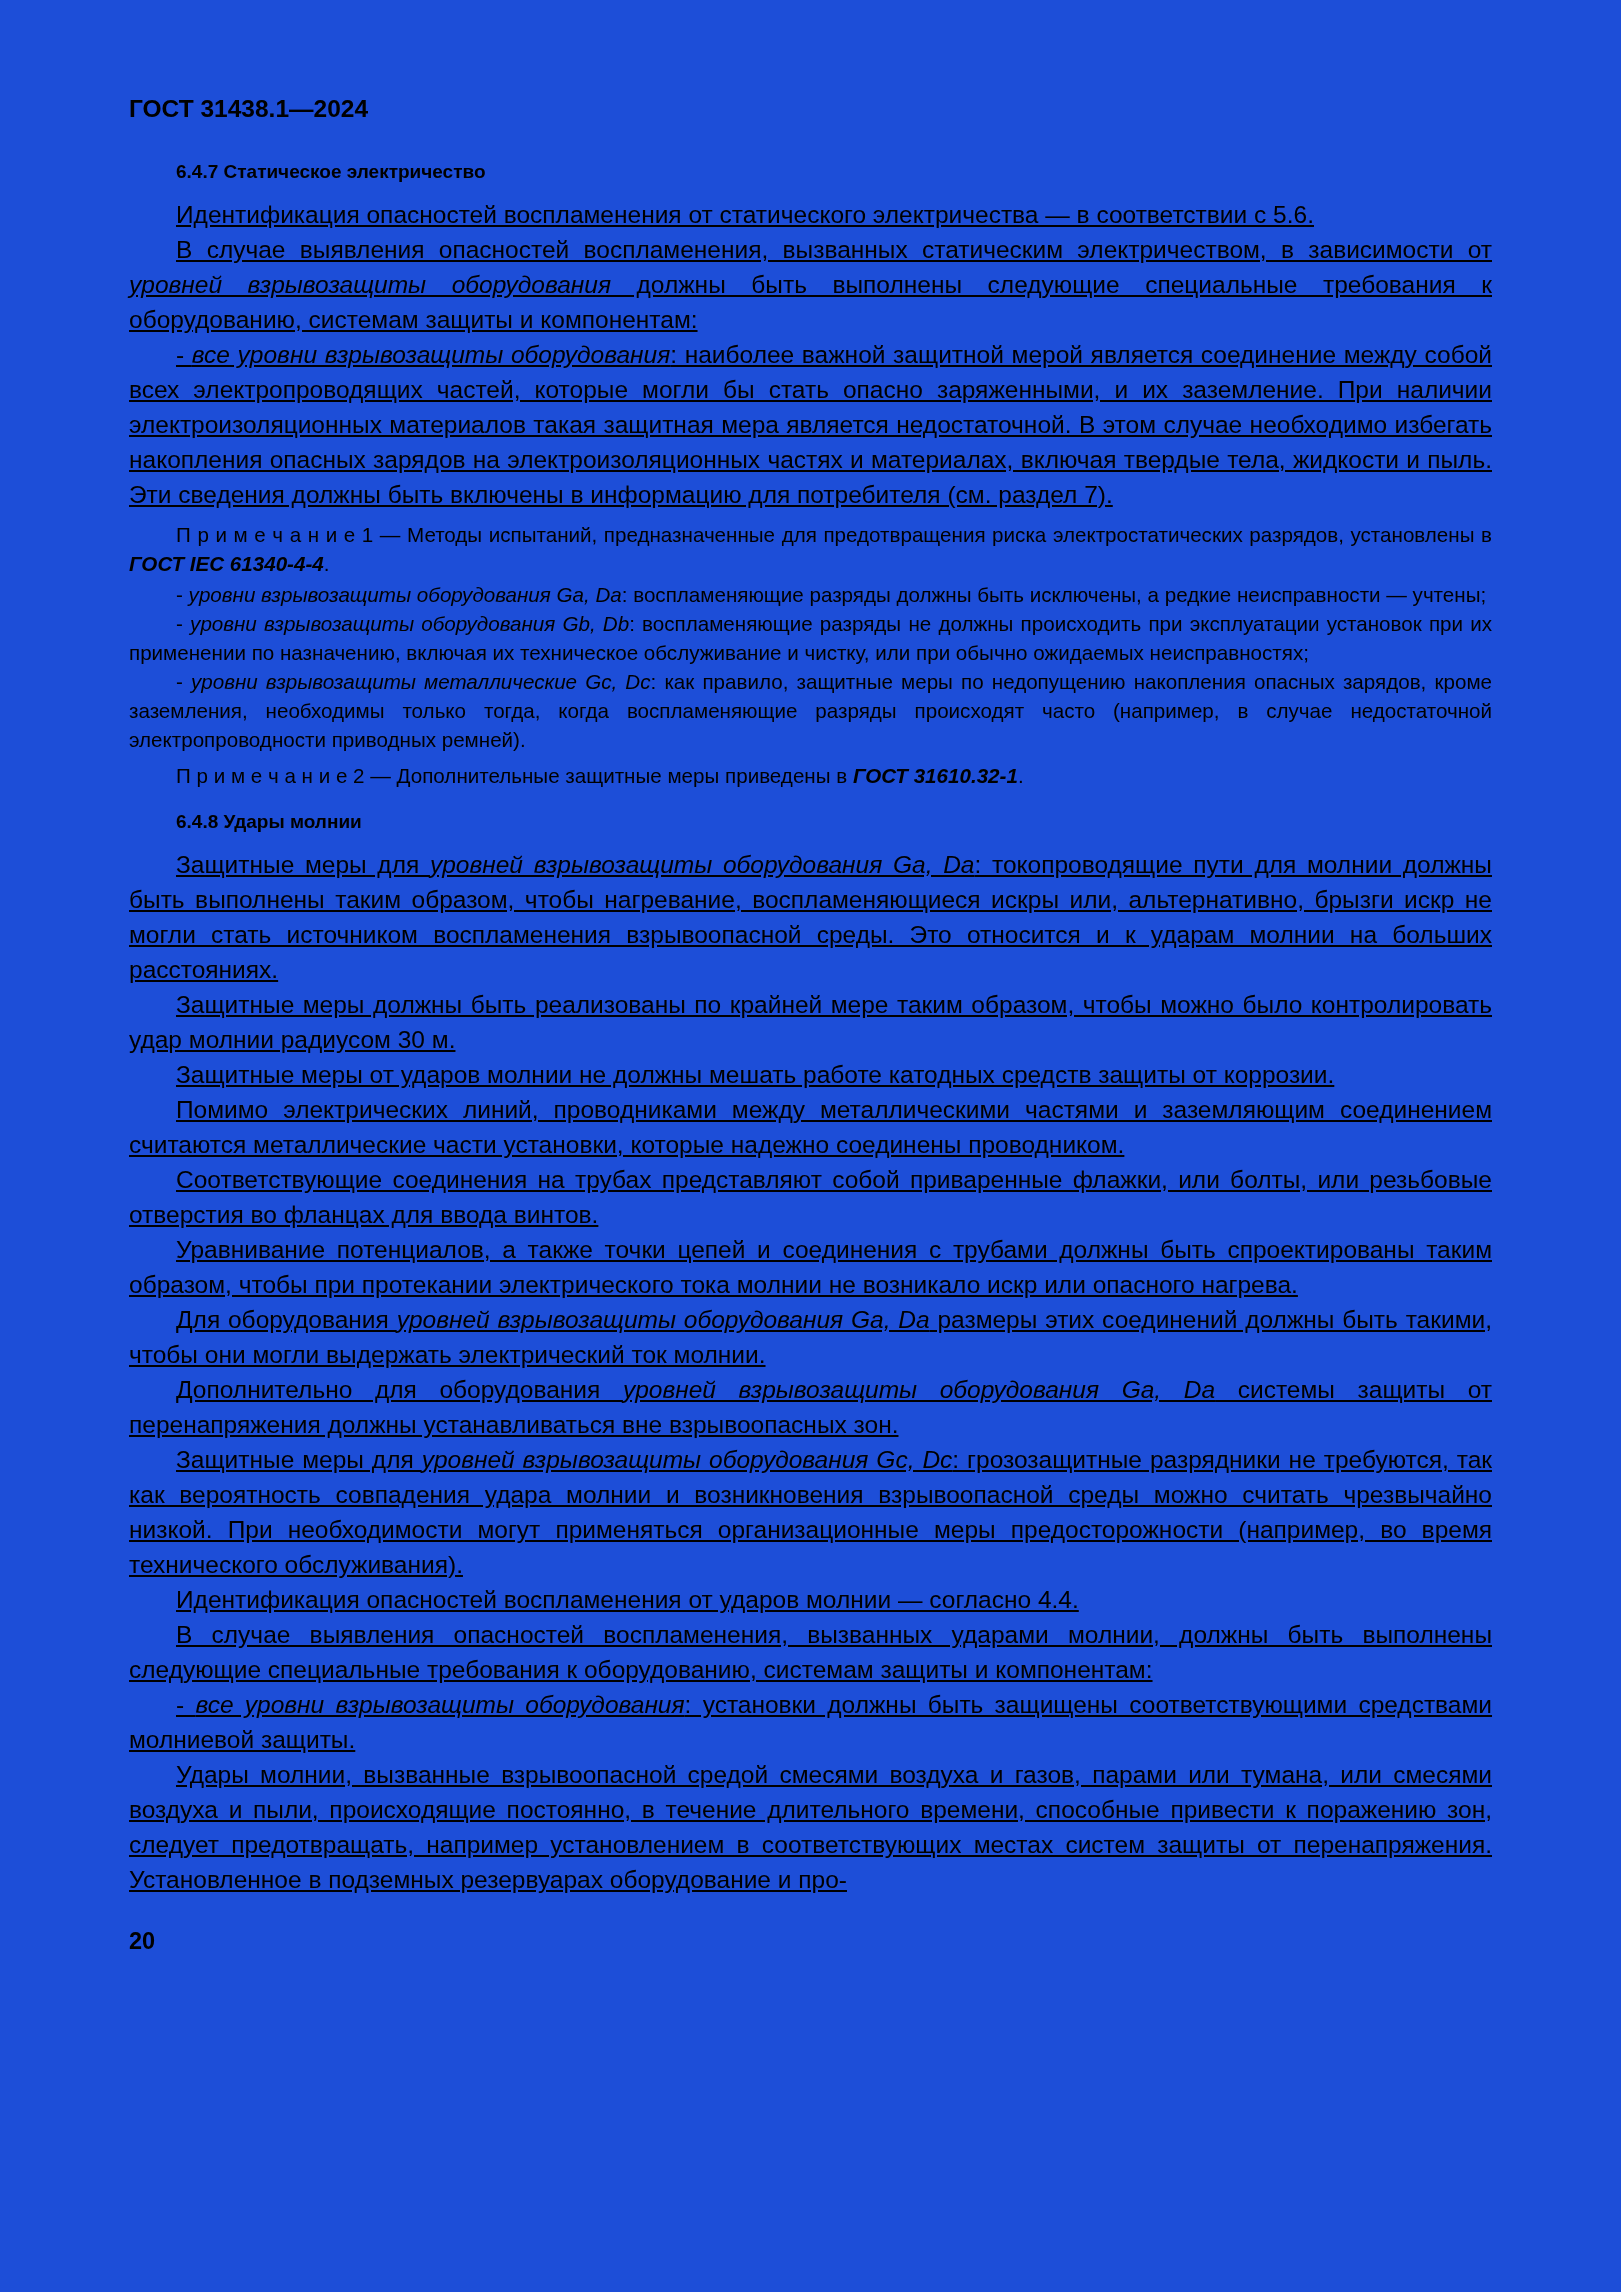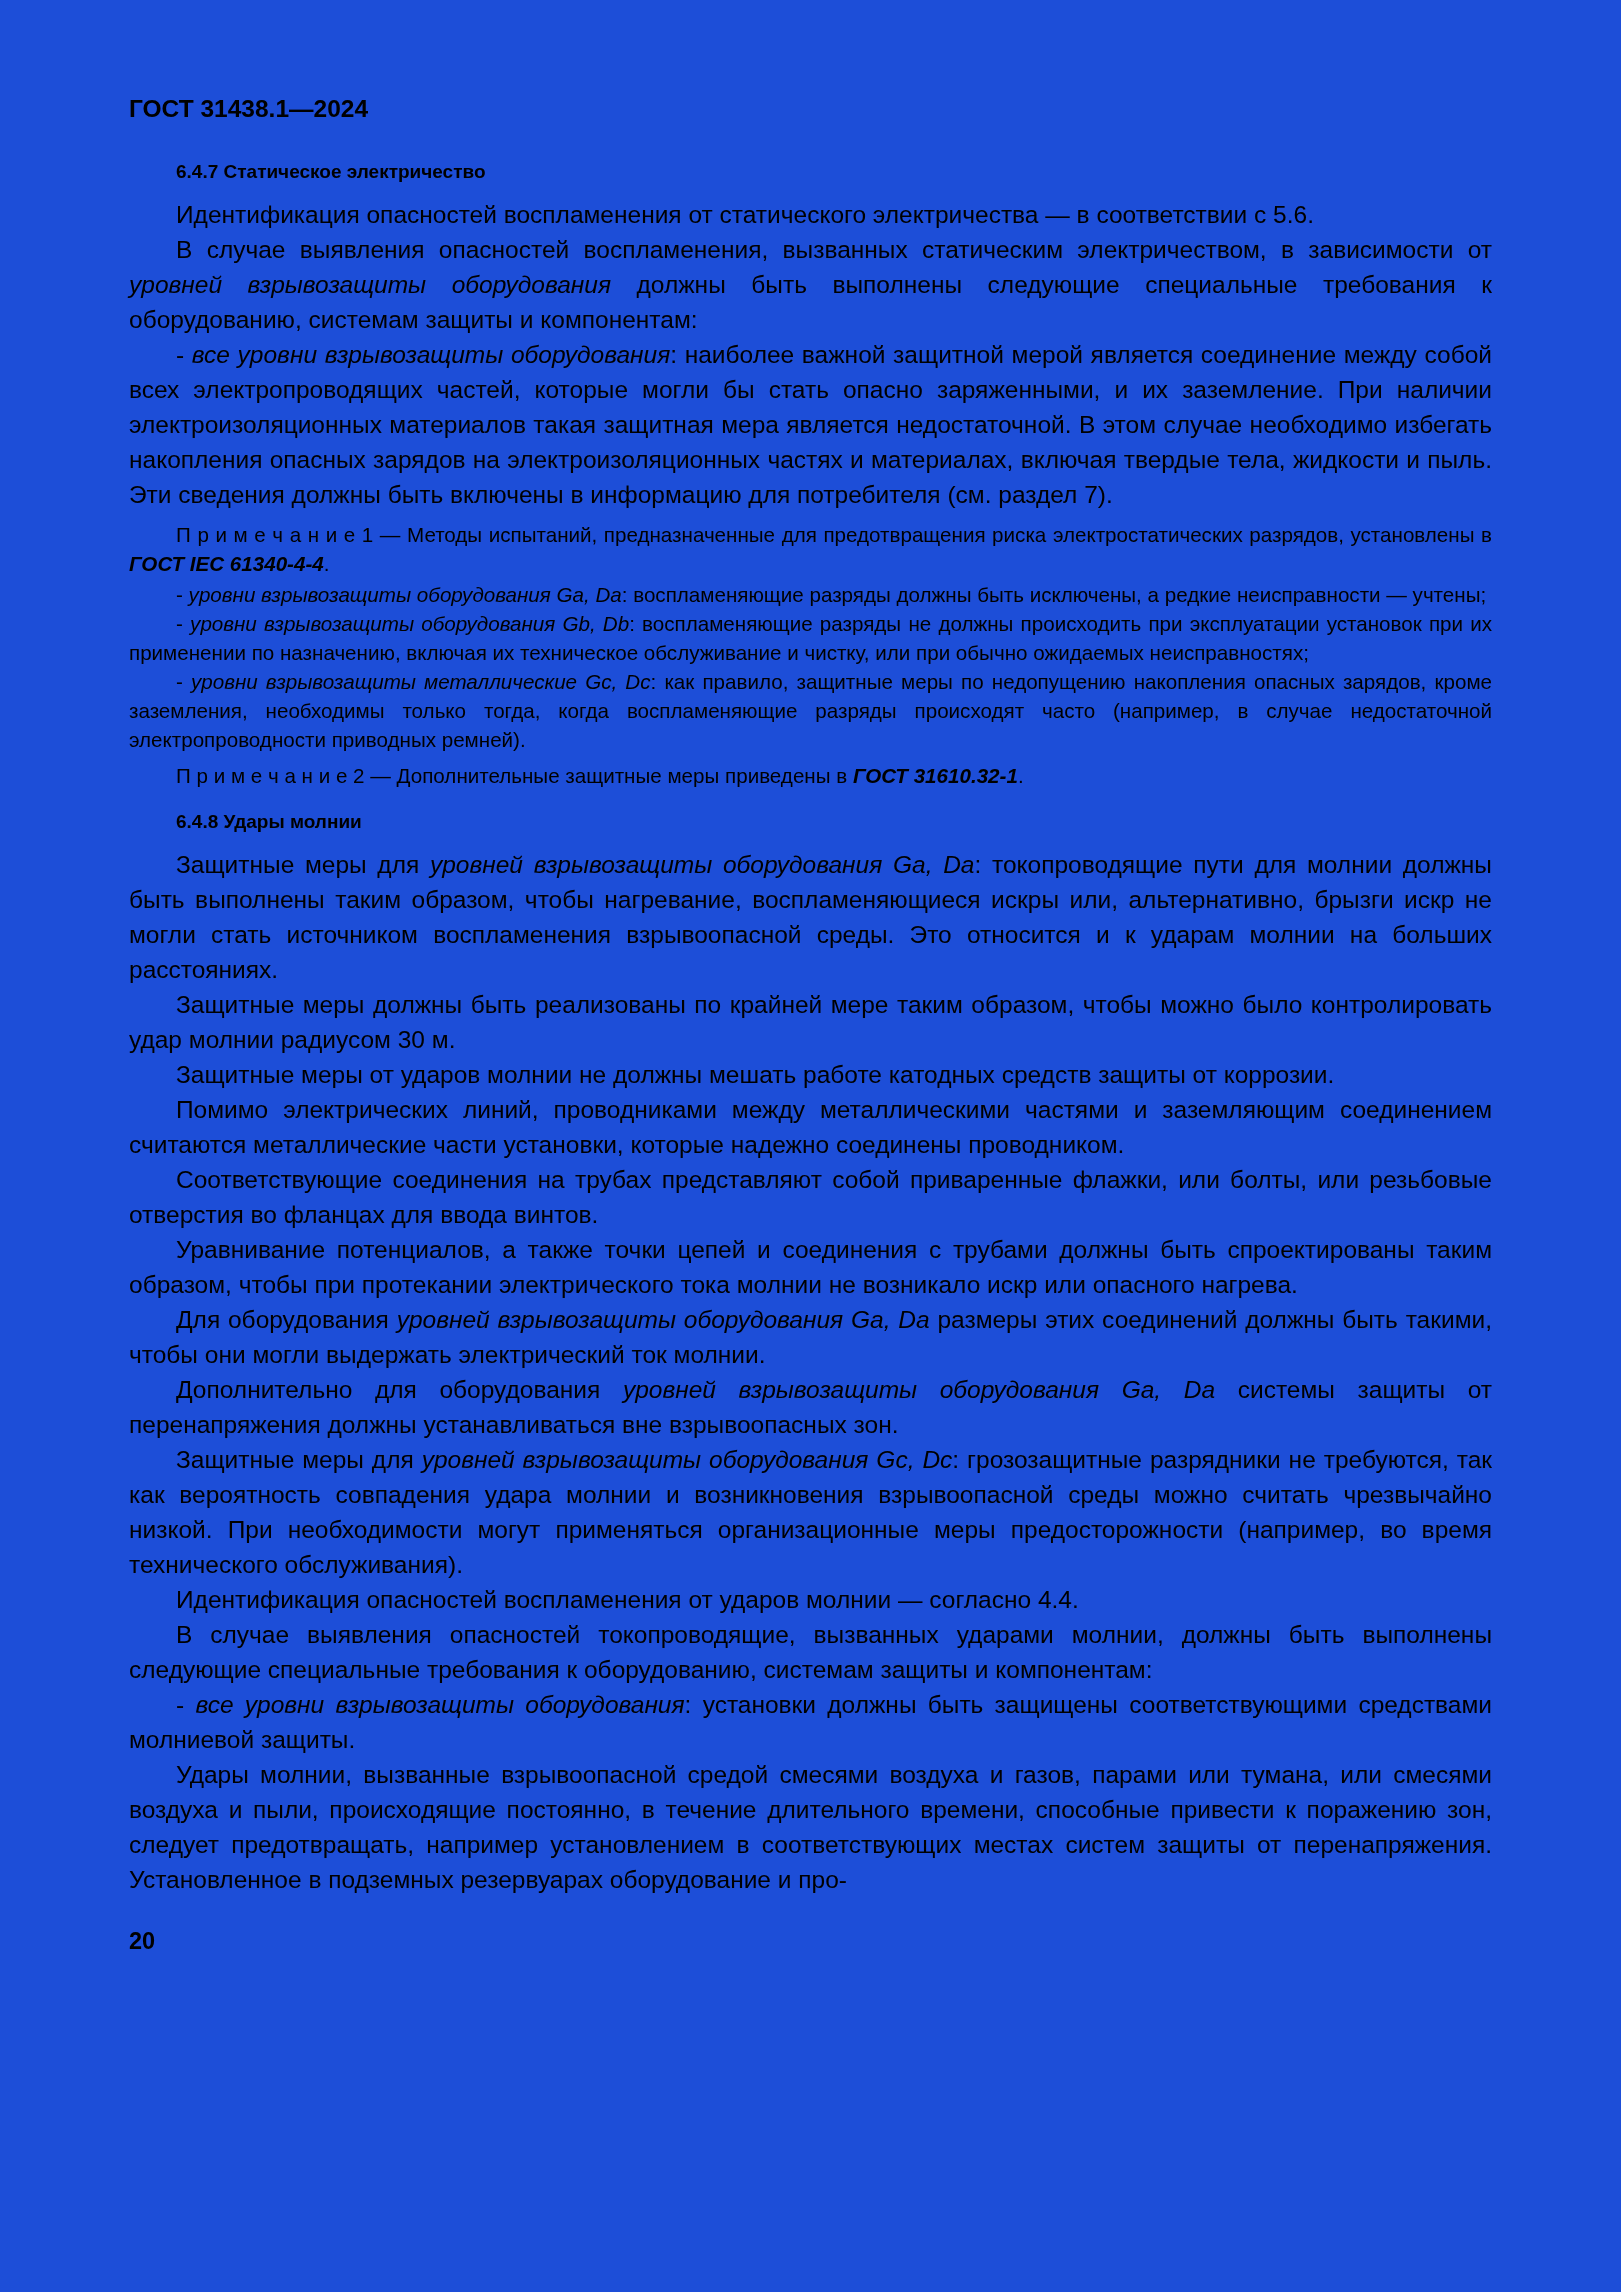--- a/index.html
+++ b/index.html
@@ -32,20 +32,21 @@
     font-size: 19px;
     line-height: 35px;
     text-indent: 47px;
     margin: 13.7px 0 7.8px 0 !important;
   }
   .para {
     font-size: 24.5px;
     line-height: 35px;
     text-align: justify;
     text-indent: 47px;
+    text-decoration: underline;
   }
   .note, .note-item {
     font-size: 20.6px;
     line-height: 29px;
     text-align: justify;
     text-indent: 47px;
   }
   .note {
     margin-top: 7.8px !important;
     margin-bottom: 2px !important;
@@ -79,20 +80,20 @@
       <p class="para"><span>Защитные меры для </span><span class="i">уровней взрывозащиты оборудования Ga, Da</span><span>: токопроводящие пути для молнии должны быть выполнены таким образом, чтобы нагревание, воспламеняющиеся искры или, альтернативно, брызги искр не могли стать источником воспламенения взрывоопасной среды. Это относится и к ударам молнии на больших расстояниях.</span></p>
       <p class="para"><span>Защитные меры должны быть реализованы по крайней мере таким образом, чтобы можно было контролировать удар молнии радиусом 30 м.</span></p>
       <p class="para"><span>Защитные меры от ударов молнии не должны мешать работе катодных средств защиты от коррозии.</span></p>
       <p class="para"><span>Помимо электрических линий, проводниками между металлическими частями и заземляющим соединением считаются металлические части установки, которые надежно соединены проводником.</span></p>
       <p class="para"><span>Соответствующие соединения на трубах представляют собой приваренные флажки, или болты, или резьбовые отверстия во фланцах для ввода винтов.</span></p>
       <p class="para"><span>Уравнивание потенциалов, а также точки цепей и соединения с трубами должны быть спроектированы таким образом, чтобы при протекании электрического тока молнии не возникало искр или опасного нагрева.</span></p>
       <p class="para"><span>Для оборудования </span><span class="i">уровней взрывозащиты оборудования Ga, Da</span><span> размеры этих соединений должны быть такими, чтобы они могли выдержать электрический ток молнии.</span></p>
       <p class="para"><span>Дополнительно для оборудования </span><span class="i">уровней взрывозащиты оборудования Ga, Da</span><span> системы защиты от перенапряжения должны устанавливаться вне взрывоопасных зон.</span></p>
       <p class="para"><span>Защитные меры для </span><span class="i">уровней взрывозащиты оборудования Gc, Dc</span><span>: грозозащитные разрядники не требуются, так как вероятность совпадения удара молнии и возникновения взрывоопасной среды можно считать чрезвычайно низкой. При необходимости могут применяться организационные меры предосторожности (например, во время технического обслуживания).</span></p>
       <p class="para"><span>Идентификация опасностей воспламенения от ударов молнии — согласно 4.4.</span></p>
-      <p class="para"><span>В случае выявления опасностей токопроводящие, вызванных ударами молнии, должны быть выполнены следующие специальные требования к оборудованию, системам защиты и компонентам:</span></p>
+      <p class="para"><span>В случае выявления опасностей воспламенения, вызванных ударами молнии, должны быть выполнены следующие специальные требования к оборудованию, системам защиты и компонентам:</span></p>
       <p class="para"><span>- </span><span class="i">все уровни взрывозащиты оборудования</span><span>: установки должны быть защищены соответствующими средствами молниевой защиты.</span></p>
       <p class="para"><span>Удары молнии, вызванные взрывоопасной средой смесями воздуха и газов, парами или тумана, или смесями воздуха и пыли, происходящие постоянно, в течение длительного времени, способные привести к поражению зон, следует предотвращать, например установлением в соответствующих местах систем защиты от перенапряжения. Установленное в подземных резервуарах оборудование и про-</span></p>
     </div>
 
   <div class="page-number">20</div>
 </div>
 
 
 </body></html>

